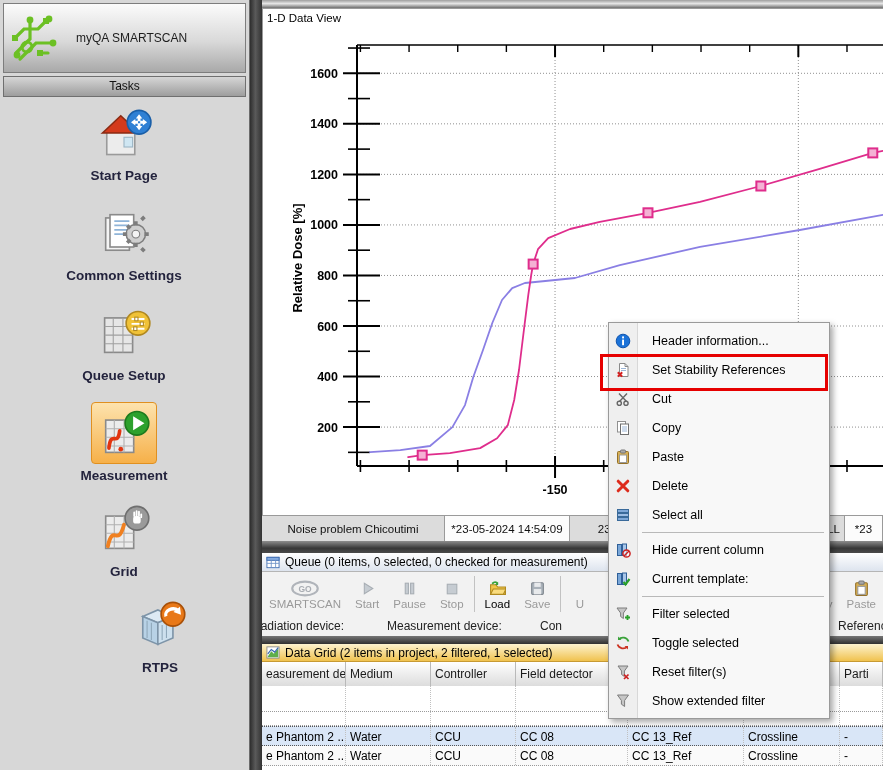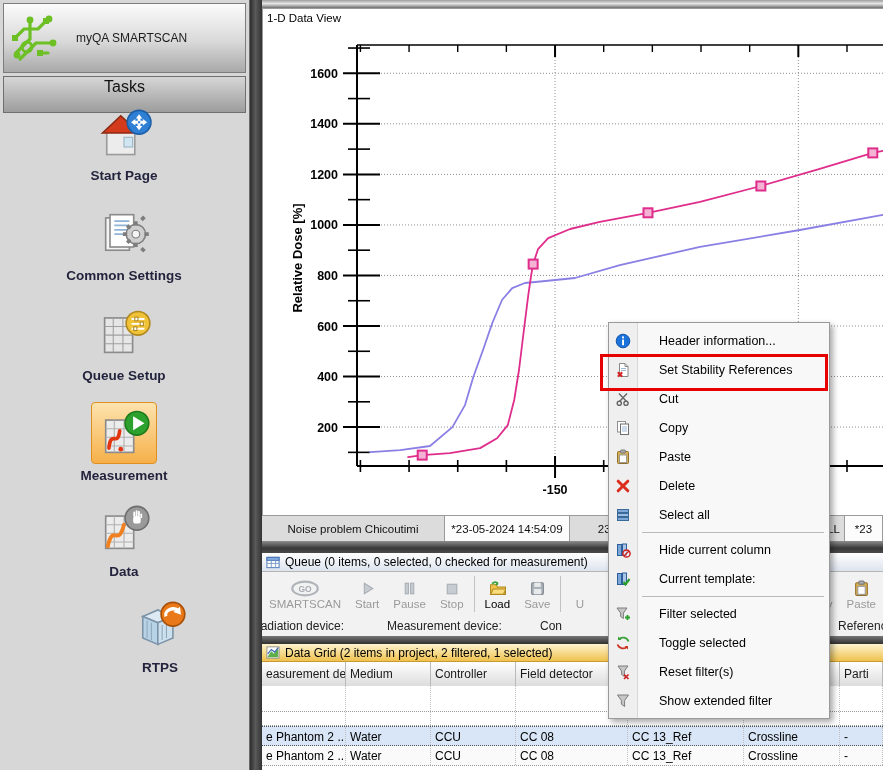--- a/index.html
+++ b/index.html
@@ -8,23 +8,23 @@
        -webkit-font-smoothing:antialiased;}
   .abs{position:absolute;}
 
   
   #sidebar{left:0;top:0;width:250px;height:770px;background:#d7d7d7;
            border-right:1px solid #6b6b6b;box-sizing:border-box;}
   #logo-box{left:3px;top:3px;width:243px;height:70px;background:linear-gradient(#fbfbfb,#d9d9d9 55%,#a9a9a9);
             border:1px solid #7d7d7d;box-sizing:border-box;display:flex;align-items:center;}
   #logo-box .logo-svg{margin-left:6px;}
   #logo-text{font-size:12px;color:#1d1d1d;margin-left:12px;}
-  #tasks-bar{left:3px;top:76px;width:243px;height:37px;
+  #tasks-bar{left:3px;top:76px;width:243px;height:21px;
              background:linear-gradient(#d6d6d6,#9d9d9d);border:1px solid #6f6f6f;box-sizing:border-box;
-             text-align:center;font-size:16px;color:#121212;line-height:19px;}
+             text-align:center;font-size:12px;color:#121212;line-height:19px;}
   .task-item{position:absolute;left:0;width:248px;height:96px;display:flex;flex-direction:column;
              align-items:center;cursor:pointer;}
   .task-icon-wrap{width:66px;height:62px;display:flex;align-items:center;justify-content:center;
                   border-radius:4px;}
   .task-icon-wrap.active{background:linear-gradient(#fde3ae,#f6b049);border:1px solid #e09020;box-sizing:border-box;}
   .task-label{margin-top:4px;font-size:13.5px;font-weight:bold;color:#23233d;}
 
   
   #divider{left:250px;top:0;width:12px;height:770px;background:linear-gradient(90deg,#2e2e2e,#5a5a5a 45%,#333);}
   #main{left:262px;top:0;width:621px;height:770px;background:#efefef;}
@@ -80,21 +80,21 @@
   .grow.datarow{height:20px;border-bottom:1px dotted #9a9a9a;cursor:pointer;background:#fafafa;}
   .grow.datarow.sel{background:#d9e6f7;border-top:1px dotted #555;border-bottom:1px dotted #555;}
 
   
   #context-menu{left:608px;top:322px;width:222px;background:#f8f8f8;border:1px solid #9a9a9a;
                 box-shadow:3px 3px 6px rgba(0,0,0,.35);box-sizing:border-box;padding:3px 0;z-index:50;}
   #context-menu .icol{position:absolute;left:0;top:0;bottom:0;width:28px;background:#efefef;
                       border-right:1px solid #d8d8d8;}
   .menu-item{position:relative;height:29px;display:flex;align-items:center;cursor:pointer;}
   .menu-item .micon{width:28px;display:flex;justify-content:center;z-index:2;}
-  .menu-item .mlabel{font-size:12.5px;color:#000;margin-left:22px;white-space:nowrap;}
+  .menu-item .mlabel{font-size:12.5px;color:#000;margin-left:15px;white-space:nowrap;}
   .menu-sep{height:6px;display:flex;align-items:center;}
   .menu-sep .line{margin-left:33px;width:182px;height:1px;background:#b9b9b9;}
   #red-annotation{left:600px;top:354px;width:228px;height:37px;border:3px solid #e60000;z-index:60;
                   box-sizing:border-box;pointer-events:none;}
 </style>
 </head>
 <body>
 
 <div id="app">
 
@@ -187,21 +187,21 @@
           <div class="task-icon-wrap">
             <svg width="56" height="56" viewBox="0 0 52 52">
               <rect x="9" y="14" width="26" height="30" fill="#ececec" stroke="#8a8a8a" stroke-width="1.5"></rect>
               <path d="M9 22h26M9 30h26M9 38h26M17 14v30M26 14v30" stroke="#b0b0b0"></path>
               <path d="M11 42 C16 20 20 44 26 22" fill="none" stroke="#f08020" stroke-width="3.6" stroke-linecap="round"></path>
               <circle cx="38" cy="16" r="11" fill="#9a9a9a" stroke="#6f6f6f" stroke-width="1.5"></circle>
               <rect x="34.5" y="14" width="7" height="7" rx="2.5" fill="#fff"></rect>
               <path d="M35.5 14v-3.4M37.7 13.5v-4M39.9 13.5v-3.6M42 15v-2.6" stroke="#fff" stroke-width="1.7" stroke-linecap="round"></path>
             </svg>
           </div>
-          <div class="task-label">Data</div>
+          <div class="task-label">Grid</div>
         </div>
         <div class="task-item" style="top: 594px; padding-left: 36px;">
           <div class="task-icon-wrap">
             <svg width="56" height="56" viewBox="0 0 52 52">
               <path d="M10 18 L24 12 L38 18 L24 24 Z" fill="#ddeaf4" stroke="#7d94a8" stroke-width="1.5"></path>
               <path d="M10 18 V38 L24 44 V24 Z" fill="#b8d2e6" stroke="#7d94a8" stroke-width="1.5"></path>
               <path d="M38 18 V38 L24 44 V24 Z" fill="#cde0ee" stroke="#7d94a8" stroke-width="1.5"></path>
               <path d="M14 22v16M18 24v16M28 26v14M32 24v14" stroke="#8fa8ba"></path>
               <circle cx="38" cy="16" r="11" fill="#e87818" stroke="#a85008" stroke-width="1.5"></circle>
               <path d="M31.5 18 A7 5.5 0 0 1 43 12.5" fill="none" stroke="#fff" stroke-width="3"></path>

